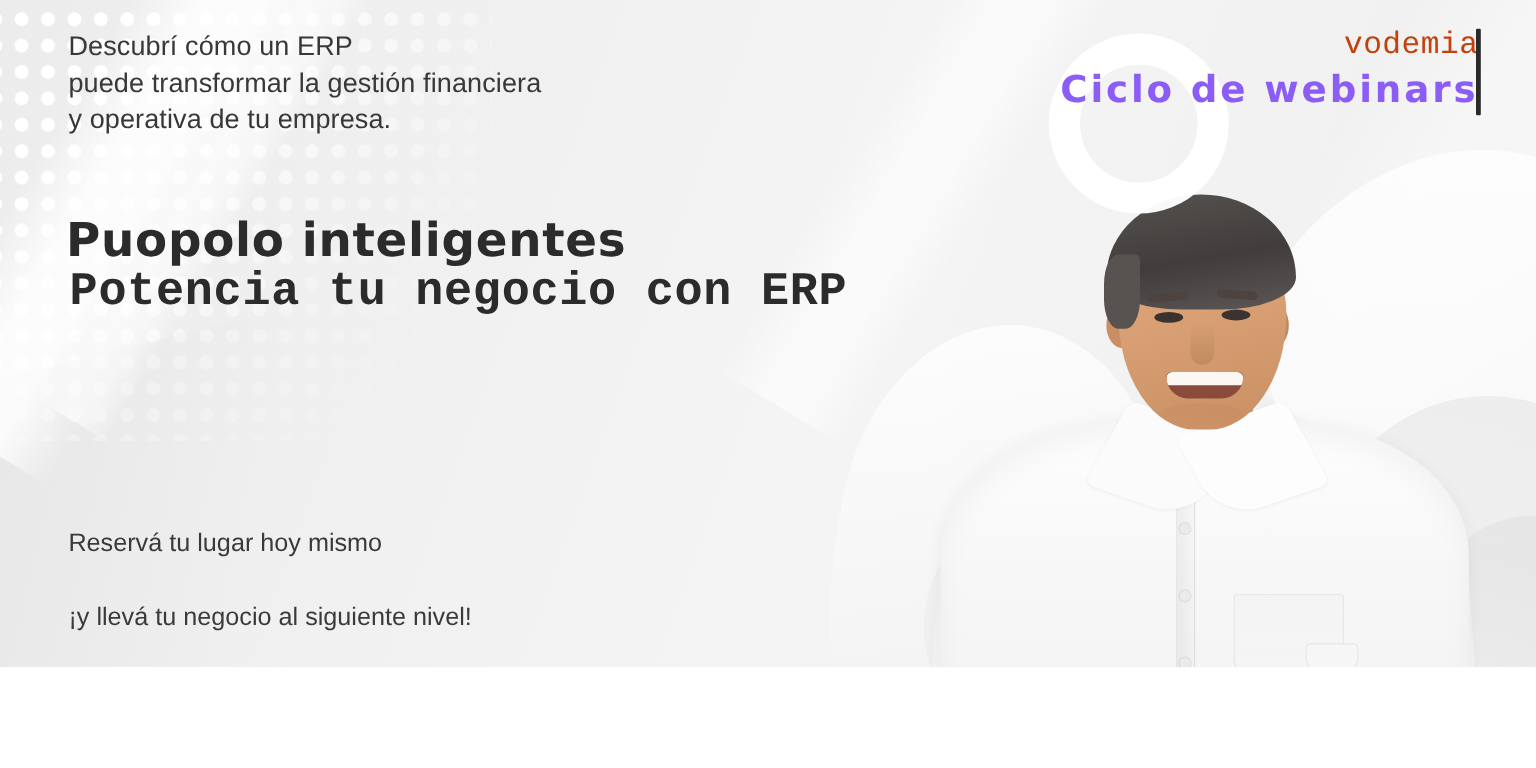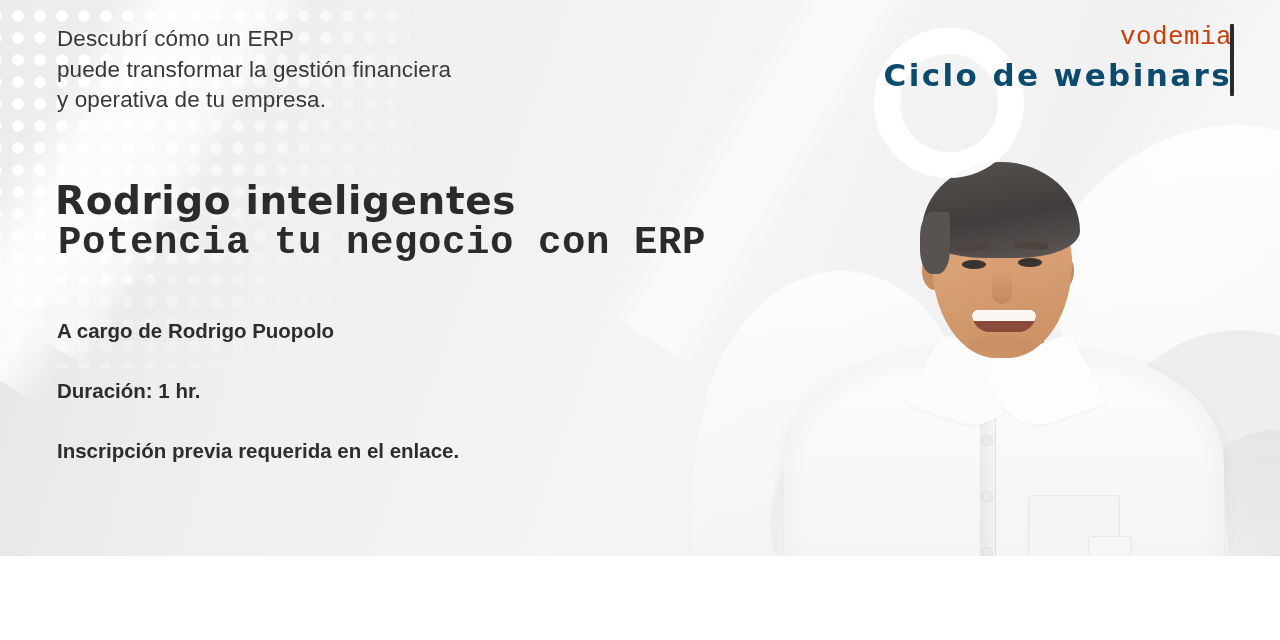--- a/index.html
+++ b/index.html
@@ -287,21 +287,21 @@
   }
   .logo-word{
     display:block;
     font-size:26px; line-height:42px;
     color:#c2410c; font-weight:400; letter-spacing:.4px;
     font-family:Liberation Mono, monospace;
   }
   .logo-sub{
     display:block;
     font-size:31px; line-height:38px;
-    color:#0c4a6e; font-weight:700; letter-spacing:2.4px;
+    color:#8b5cf6; font-weight:700; letter-spacing:2.4px;
     font-family:"DejaVu Sans","Liberation Sans",sans-serif;
     margin-top:-2px;
   }
   .logo-bar{
     position:absolute; right:46px; top:24px;
     width:4px; height:72px; background:#2a2a2a; border-radius:1px;
   }
 </style>
 </head>
 <body>
@@ -359,30 +359,29 @@
   <div class="bg-ring ring-top"></div>
   <div class="bg-ring ring-bottom"></div>
 
   <div class="content">
 
     <div class="intro">Descubrí cómo un ERP
 puede transformar la gestión financiera
 y operativa de tu empresa.</div>
 
     <div class="headline">
-      <span class="l1">Rodrigo inteligentes</span>
+      <span class="l1">Puopolo inteligentes</span>
       <span class="l2">Potencia tu negocio con ERP</span>
     </div>
 
-    <div class="details">
-      <div>A cargo de Rodrigo Puopolo</div>
-      <div>Duración: 1 hr.</div>
-      <div>Inscripción previa requerida en el enlace.</div>
+
+    <div class="cta">
+      <div>Reservá tu lugar hoy mismo</div>
+      <div>¡y llevá tu negocio al siguiente nivel!</div>
     </div>
-
 
 
     <div class="logo">
       <span class="logo-word">vodemia</span>
       <span class="logo-sub">Ciclo de webinars</span>
     </div>
     <div class="logo-bar"></div>
 
   </div>
 </div>

